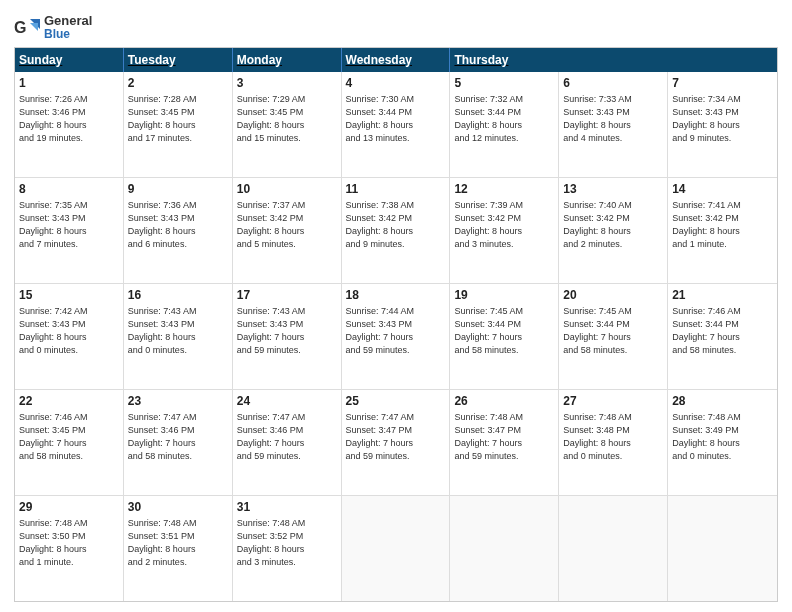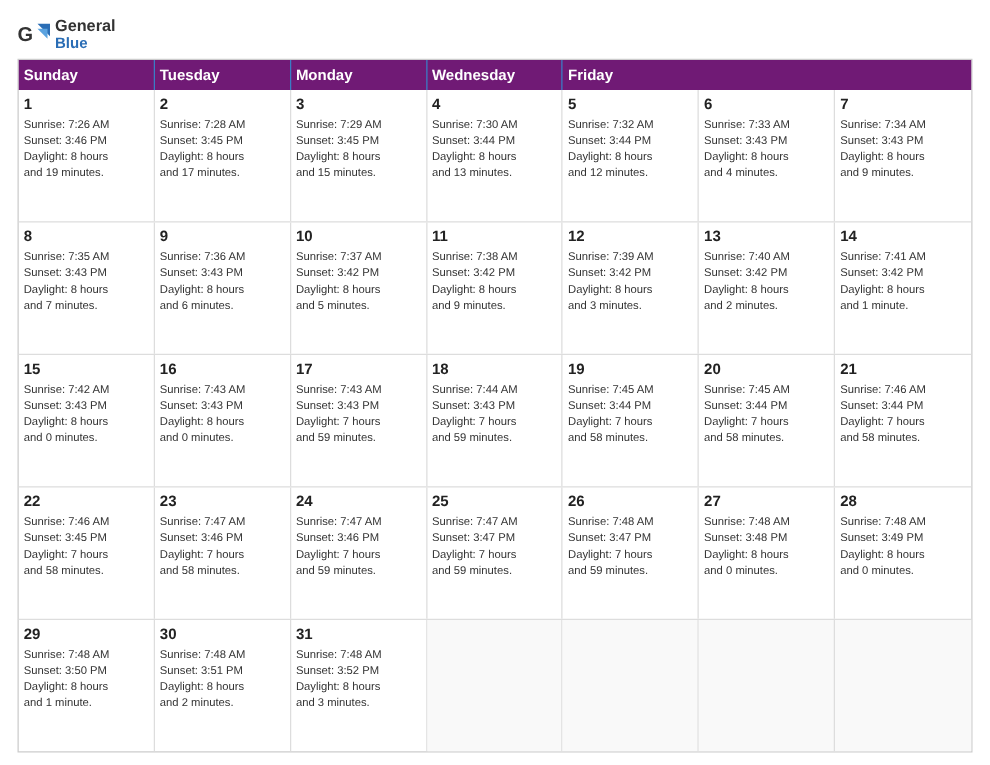--- a/index.html
+++ b/index.html
@@ -50,21 +50,22 @@
     }
     .calendar {
       flex: 1;
       display: flex;
       flex-direction: column;
       border: 1px solid #ccc;
     }
     .cal-header-row {
       display: grid;
       grid-template-columns: repeat(7, 1fr);
-      background: #701a75;
+      background: #0c4a6e;
+      text-decoration: underline;
     }
     .cal-header-cell {
       color: #fff;
       font-size: 12px;
       font-weight: bold;
       padding: 5px 4px;
       text-align: left;
       border-right: 1px solid #3a7dc5;
     }
     .cal-header-cell:last-child { border-right: none; }
@@ -124,21 +125,21 @@
       <div class="subtitle"></div>
     </div>
   </div>
 
   <div class="calendar">
     <div class="cal-header-row">
     <div class="cal-header-cell">Sunday</div>
         <div class="cal-header-cell">Tuesday</div>
         <div class="cal-header-cell">Monday</div>
         <div class="cal-header-cell">Wednesday</div>
-        <div class="cal-header-cell">Friday</div>
+        <div class="cal-header-cell">Thursday</div>
       </div>
     <div class="cal-body">
     <div class="cal-row">
           <div class="cal-cell">
             <span class="day-num">1</span>
             <div class="cell-text">
               <div>Sunrise: 7:26 AM</div>
               <div>Sunset: 3:46 PM</div>
               <div>Daylight: 8 hours</div>
               <div>and 19 minutes.</div>

